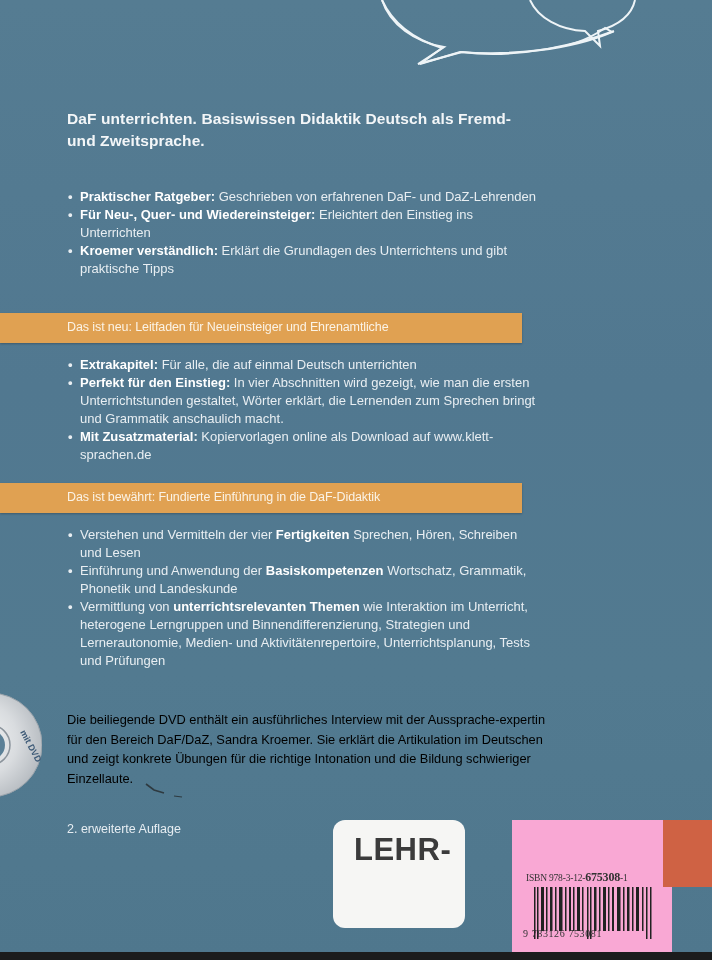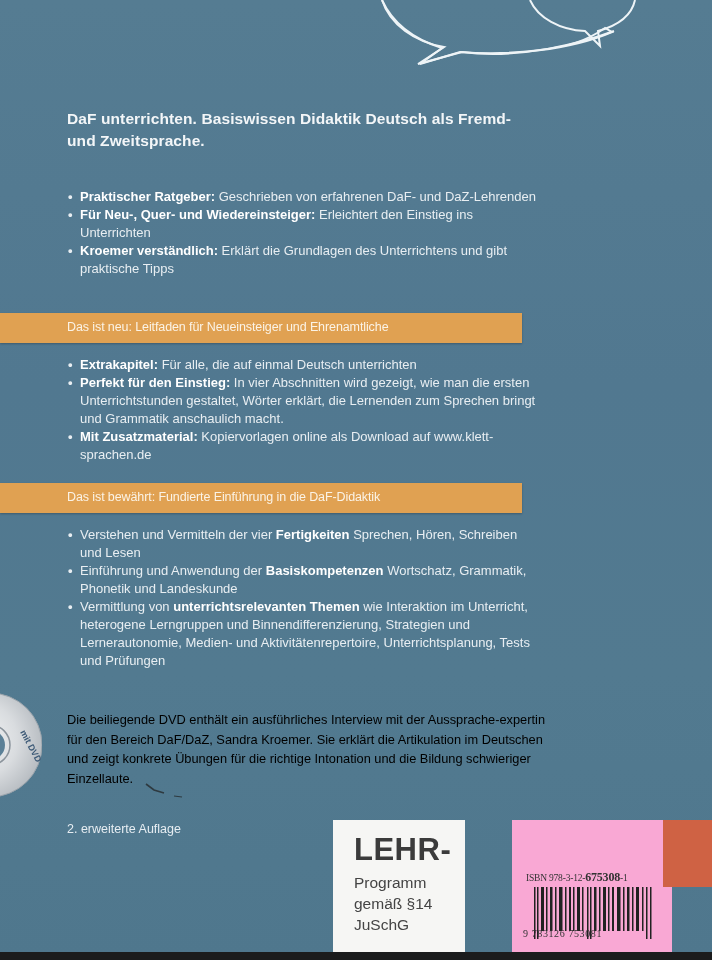--- a/index.html
+++ b/index.html
@@ -101,22 +101,23 @@
       left: 67px;
       top: 822px;
       font-size: 12.5px;
       color: #e6edf2;
     }
     .lehr-box {
       position: absolute;
       left: 333px;
       top: 820px;
       width: 132px;
-      height: 132px;
+      height: 108px;
       background: #f6f6f4;
+      border-radius: 12px;
     }
     .lehr-box .big {
       position: absolute;
       left: 21px;
       top: 12px;
       font-weight: bold;
       font-size: 31px;
       color: #3b3b3b;
       letter-spacing: 0.5px;
     }
@@ -248,25 +249,20 @@
 
 <svg class="scribble" viewBox="0 0 60 20">
   <path d="M6 4 L 14 10 L 24 13" stroke="#2e3a40" stroke-width="1.6" fill="none"></path>
   <path d="M34 16 L 42 17" stroke="#2e3a40" stroke-width="1.2" fill="none"></path>
 </svg>
 
 <div class="edition">2. erweiterte Auflage</div>
 
 <div class="lehr-box">
   <div class="big">LEHR-</div>
-  <div class="small">
-    <div>Programm</div>
-    <div>gemäß §14</div>
-    <div>JuSchG</div>
-  </div>
 </div>
 
 <div class="isbn-box">
   <div class="redblock"></div>
   <div class="isbn-label">
     <span>ISBN 978-3-12-</span><b>675308</b><span>-1</span>
   </div>
   <svg class="barcode" viewBox="0 0 124 52">
     <g fill="#222">
       <rect x="2" y="0" width="1.5" height="52"></rect>

